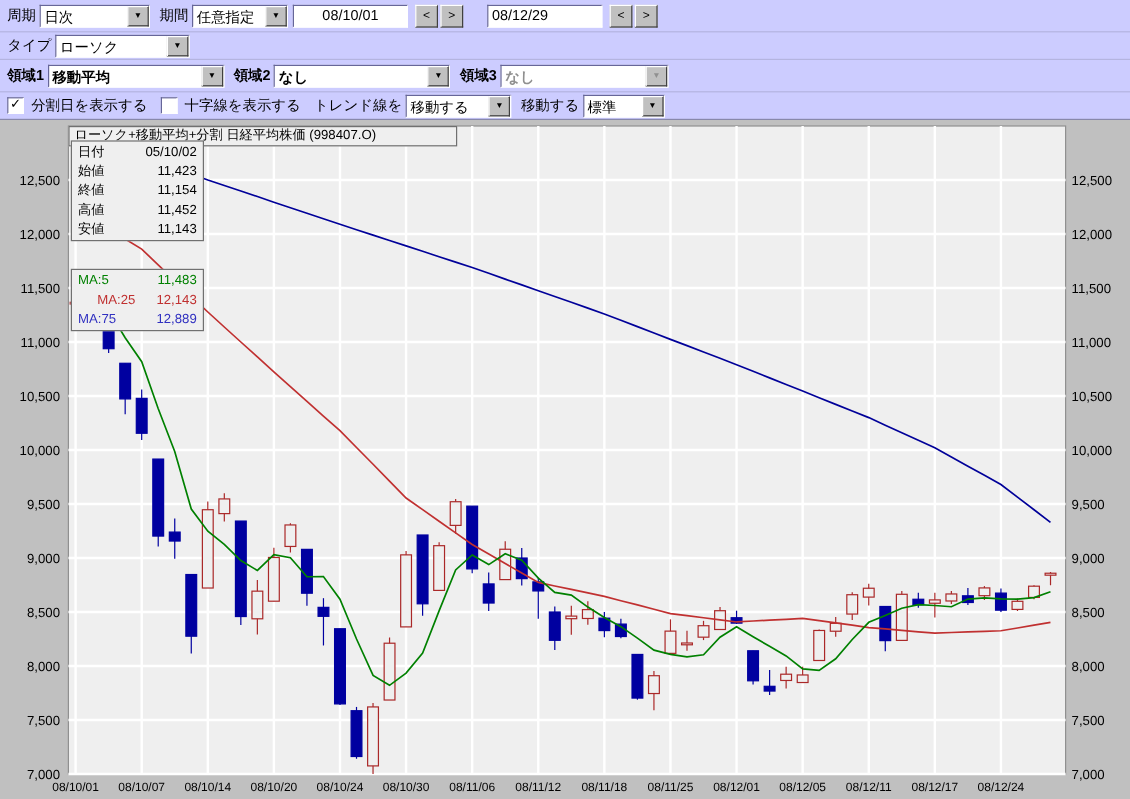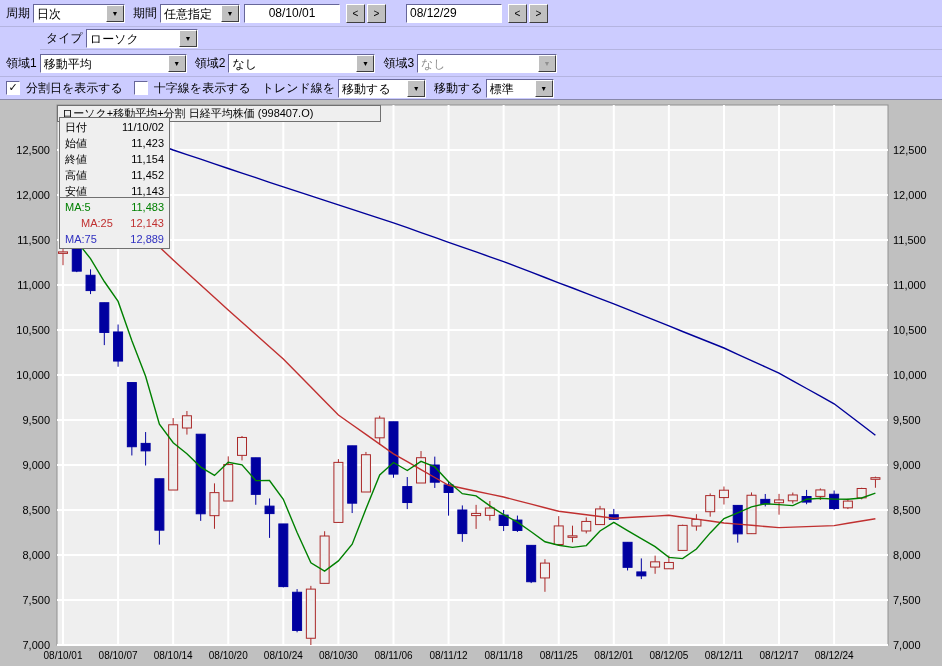--- a/index.html
+++ b/index.html
@@ -1,38 +1,38 @@
 <!DOCTYPE html>
 <html><head>
 <meta charset="utf-8">
 <style>
   html,body{margin:0;padding:0;}
   body{width:942px;height:666px;font-family:"Liberation Sans","DejaVu Sans",sans-serif;background:#ccccff;}
   .app{position:relative;width:942px;height:666px;overflow:hidden;}
   
   .toolbar{position:absolute;top:0;left:0;width:942px;height:100px;background:#ccccff;}
   .trow{display:flex;align-items:center;padding-left:3px;border-bottom:1px solid #b4b4e0;box-sizing:border-box;}
-  .trow1{height:27px;} .trow2{height:23px;margin-left:40px;} .trow3{height:27px;} .trow4{height:23px;border-bottom:1px solid #8888aa;}
+  .trow1{height:27px;} .trow2{height:23px;} .trow3{height:27px;font-weight:bold;} .trow4{height:23px;border-bottom:1px solid #8888aa;}
   .lbl{font-size:12px;color:#000;margin:0 3px;white-space:nowrap;}
   .dd{display:flex;align-items:flex-start;height:19px;background:#fff;border:1px solid;border-color:#666699 #ffffff #ffffff #666699;box-sizing:border-box;}
   .dd-text{flex:1;font-size:12px;padding:1px 3px;white-space:nowrap;overflow:hidden;}
   .dd-btn{width:16px;background:#c0c0c0;border:1px solid;border-color:#ffffff #404040 #404040 #ffffff;font-size:7px;line-height:15px;text-align:center;color:#000;cursor:default;}
   .dd.disabled .dd-text{color:#909090;}
   .dd.disabled .dd-btn{color:#909090;}
   .tb-input{height:19px;border:1px solid;border-color:#666699 #ffffff #ffffff #666699;font-size:12px;font-family:"Liberation Sans","DejaVu Sans",sans-serif;padding:0 3px;box-sizing:border-box;background:#fff;color:#000;}
   .spin{width:19px;height:19px;margin-left:2px;background:#c0c0c0;border:1px solid;border-color:#ffffff #404040 #404040 #ffffff;font-size:10px;line-height:15px;text-align:center;padding:0;font-family:"Liberation Sans","DejaVu Sans",sans-serif;}
   .cb{width:12px;height:12px;background:#fff;border:1px solid;border-color:#666699 #ffffff #ffffff #666699;font-size:11px;line-height:11px;text-align:center;color:#000;margin:0 3px;}
   .gap8{margin-left:8px;text-align:center;}
   
   .chart-wrap{position:absolute;top:100px;left:0;width:942px;height:566px;background:#c0c0c0;}
   #chart-svg{position:absolute;top:0;left:0;}
   .info-title{position:absolute;left:57px;top:5px;width:318px;height:15px;background:#efefef;border:1px solid #707070;font-size:11px;line-height:15px;padding-left:4px;color:#000;white-space:nowrap;overflow:hidden;}
   .info-box{position:absolute;left:59px;background:#efefef;border:1px solid #707070;width:111px;box-sizing:border-box;padding:1px 0;}
   #ohlc-box{top:17px;}
-  #ma-box{top:97px;}
+  #ma-box{top:124px;}
   .irow{display:flex;justify-content:space-between;font-size:11px;line-height:16px;padding:0 5px;}
   .ival{text-align:right;}
 </style>
 </head>
 <body>
 
 <div class="app">
 
   <div class="toolbar">
     <div class="trow trow1">
@@ -302,21 +302,21 @@
           <text x="668.88" y="559" text-anchor="middle" font-size="10">08/12/05</text>
           <text x="723.96" y="559" text-anchor="middle" font-size="10">08/12/11</text>
           <text x="779.04" y="559" text-anchor="middle" font-size="10">08/12/17</text>
           <text x="834.12" y="559" text-anchor="middle" font-size="10">08/12/24</text>
         </g>
       </svg>
     <div class="info-title">ローソク+移動平均+分割 日経平均株価 (998407.O)</div>
     <div class="info-box" id="ohlc-box">
         <div class="irow">
           <span class="ilab">日付</span>
-          <span class="ival">11/10/02</span>
+          <span class="ival">05/10/02</span>
         </div>
         <div class="irow">
           <span class="ilab">始値</span>
           <span class="ival">11,423</span>
         </div>
         <div class="irow">
           <span class="ilab">終値</span>
           <span class="ival">11,154</span>
         </div>
         <div class="irow">

